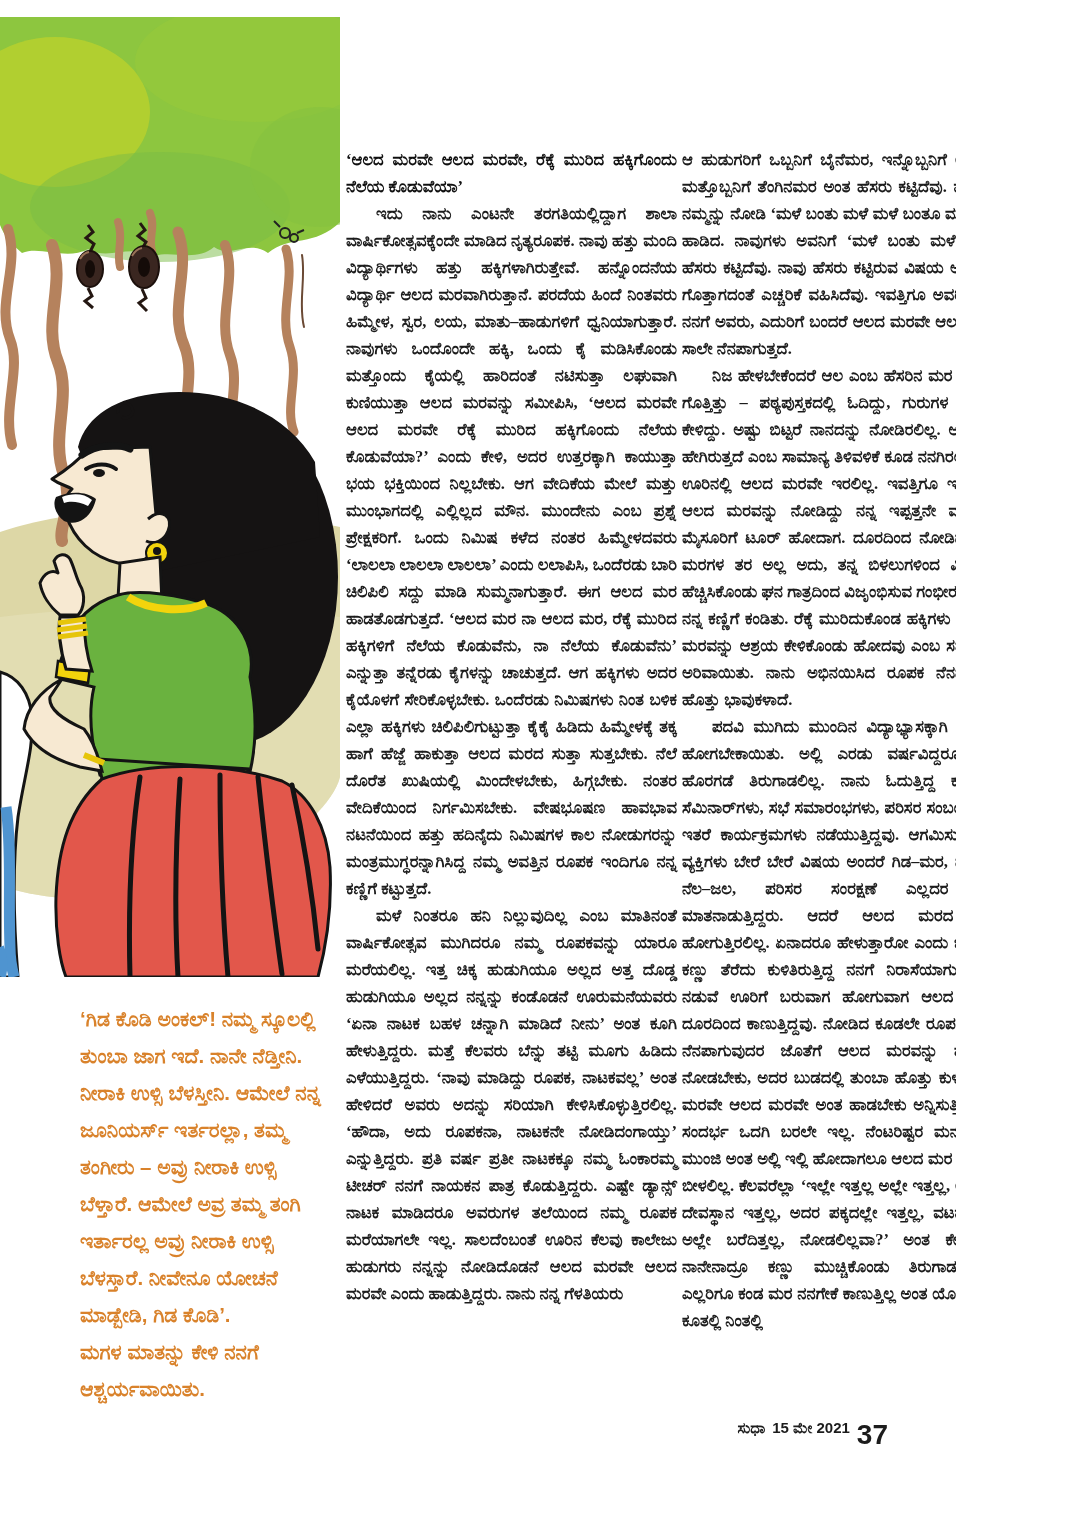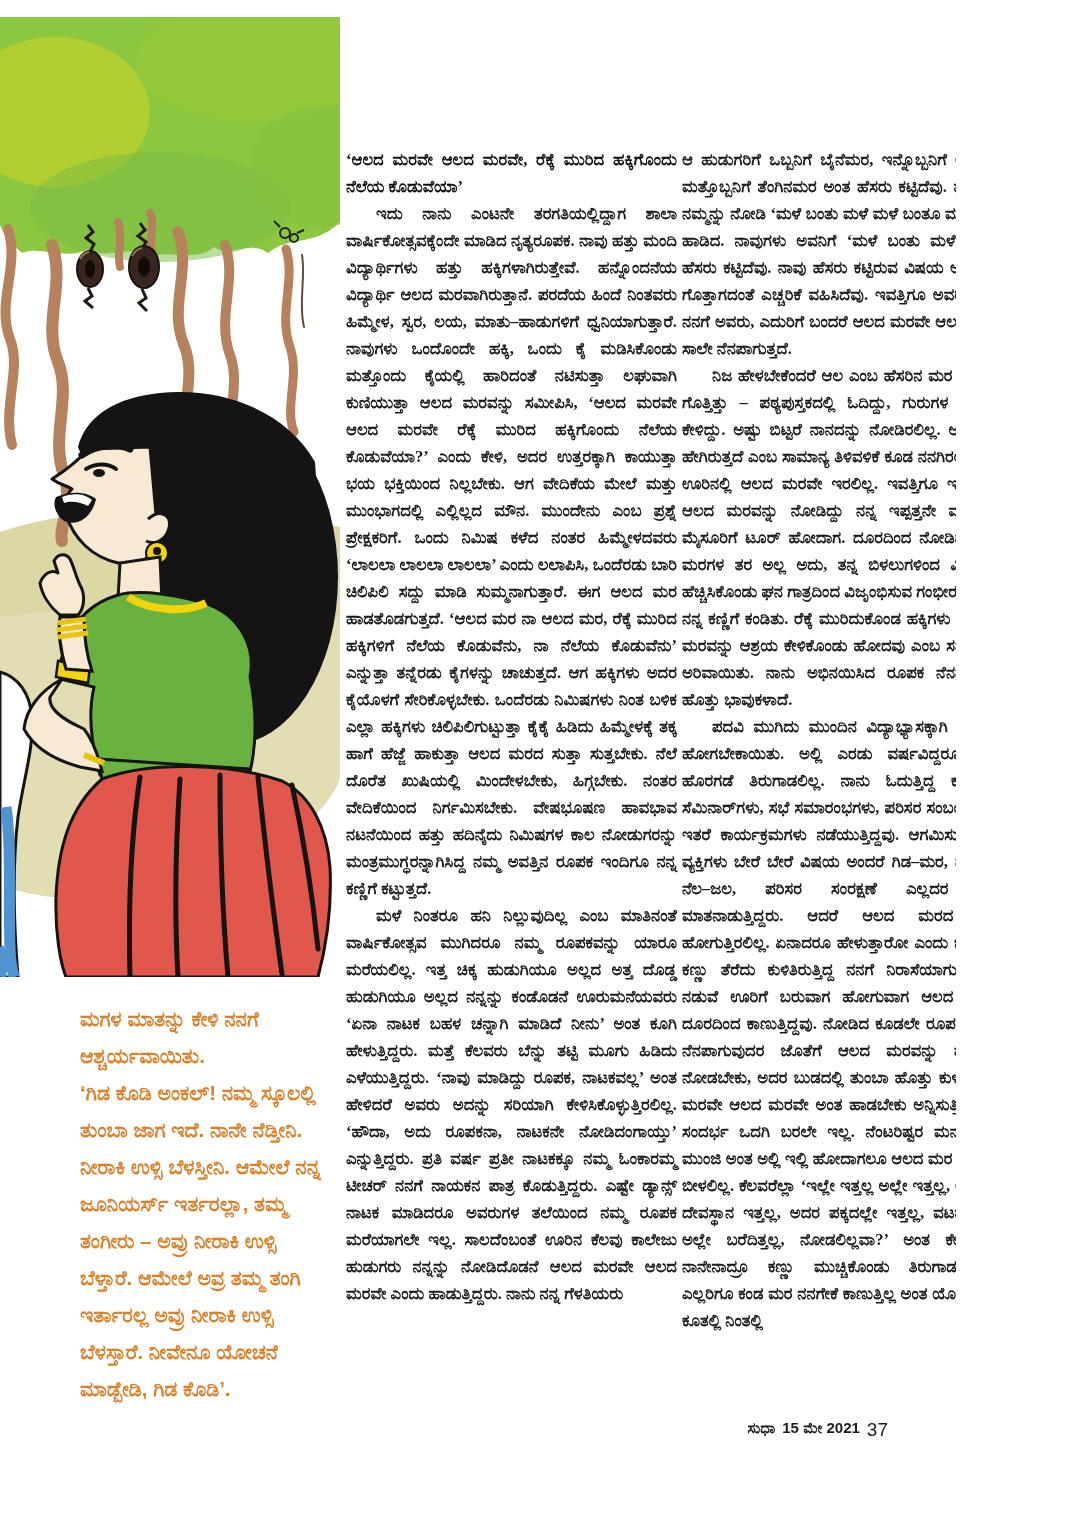--- a/index.html
+++ b/index.html
@@ -13,21 +13,21 @@
   .col p{margin:0;font-weight:bold;}
   .col p.indent{text-indent:30px;}
   .col p.quote{font-weight:bold;color:#101010;}
   .pullquote{position:absolute;left:80px;top:983px;width:254px;
              font-family:"Liberation Sans", sans-serif;
              font-size:20.5px;line-height:37px;font-weight:bold;color:#d9822b;}
   .pullquote p{margin:0;}
   .footer{position:absolute;right:68px;top:1402px;color:#1c1c1c;
           font-family:"Liberation Sans", sans-serif;font-size:15px;font-weight:bold;
           display:flex;align-items:flex-start;gap:7px;}
-  .footer .pagenum{font-size:19px;font-weight:normal;}
+  .footer .pagenum{font-size:28px;font-weight:bold;}
 </style>
 </head>
 <body>
 
 <div class="page">
 
   <div class="illustration">
     <svg width="340" height="960" viewBox="0 0 340 960">
 
       <g>
@@ -141,22 +141,22 @@
     <p class="indent">ಮಳೆ ನಿಂತರೂ ಹನಿ ನಿಲ್ಲುವುದಿಲ್ಲ ಎಂಬ ಮಾತಿನಂತೆ ವಾರ್ಷಿಕೋತ್ಸವ ಮುಗಿದರೂ ನಮ್ಮ ರೂಪಕವನ್ನು ಯಾರೂ ಮರೆಯಲಿಲ್ಲ. ಇತ್ತ ಚಿಕ್ಕ ಹುಡುಗಿಯೂ ಅಲ್ಲದ ಅತ್ತ ದೊಡ್ಡ ಹುಡುಗಿಯೂ ಅಲ್ಲದ ನನ್ನನ್ನು ಕಂಡೊಡನೆ ಊರುಮನೆಯವರು ‘ಏನಾ ನಾಟಕ ಬಹಳ ಚನ್ನಾಗಿ ಮಾಡಿದೆ ನೀನು’ ಅಂತ ಕೂಗಿ ಹೇಳುತ್ತಿದ್ದರು. ಮತ್ತೆ ಕೆಲವರು ಬೆನ್ನು ತಟ್ಟಿ ಮೂಗು ಹಿಡಿದು ಎಳೆಯುತ್ತಿದ್ದರು. ‘ನಾವು ಮಾಡಿದ್ದು ರೂಪಕ, ನಾಟಕವಲ್ಲ’ ಅಂತ ಹೇಳಿದರೆ ಅವರು ಅದನ್ನು ಸರಿಯಾಗಿ ಕೇಳಿಸಿಕೊಳ್ಳುತ್ತಿರಲಿಲ್ಲ. ‘ಹೌದಾ, ಅದು ರೂಪಕನಾ, ನಾಟಕನೇ ನೋಡಿದಂಗಾಯ್ತು’ ಎನ್ನುತ್ತಿದ್ದರು. ಪ್ರತಿ ವರ್ಷ ಪ್ರತೀ ನಾಟಕಕ್ಕೂ ನಮ್ಮ ಓಂಕಾರಮ್ಮ ಟೀಚರ್ ನನಗೆ ನಾಯಕನ ಪಾತ್ರ ಕೊಡುತ್ತಿದ್ದರು. ಎಷ್ಟೇ ಡ್ಯಾನ್ಸ್ ನಾಟಕ ಮಾಡಿದರೂ ಅವರುಗಳ ತಲೆಯಿಂದ ನಮ್ಮ ರೂಪಕ ಮರೆಯಾಗಲೇ ಇಲ್ಲ. ಸಾಲದೆಂಬಂತೆ ಊರಿನ ಕೆಲವು ಕಾಲೇಜು ಹುಡುಗರು ನನ್ನನ್ನು ನೋಡಿದೊಡನೆ ಆಲದ ಮರವೇ ಆಲದ ಮರವೇ ಎಂದು ಹಾಡುತ್ತಿದ್ದರು. ನಾನು ನನ್ನ ಗೆಳತಿಯರು</p>
   </div>
 
   <div class="col col-right">
     <p>ಆ ಹುಡುಗರಿಗೆ ಒಬ್ಬನಿಗೆ ಬೈನೆಮರ, ಇನ್ನೊಬ್ಬನಿಗೆ ಅಡಿಕೆಮರ, ಮತ್ತೊಬ್ಬನಿಗೆ ತೆಂಗಿನಮರ ಅಂತ ಹೆಸರು ಕಟ್ಟಿದೆವು. ಮಗದೊಬ್ಬ ನಮ್ಮನ್ನು ನೋಡಿ ‘ಮಳೆ ಬಂತು ಮಳೆ ಮಳೆ ಬಂತೂ ಮಳೆ’ ಎಂದು ಹಾಡಿದ. ನಾವುಗಳು ಅವನಿಗೆ ‘ಮಳೆ ಬಂತು ಮಳೆ’ ಅಂತಲೇ ಹೆಸರು ಕಟ್ಟಿದೆವು. ನಾವು ಹೆಸರು ಕಟ್ಟಿರುವ ವಿಷಯ ಅವರುಗಳಿಗೆ ಗೊತ್ತಾಗದಂತೆ ಎಚ್ಚರಿಕೆ ವಹಿಸಿದೆವು. ಇವತ್ತಿಗೂ ಅವರಿಗೆ ನಾನು, ನನಗೆ ಅವರು, ಎದುರಿಗೆ ಬಂದರೆ ಆಲದ ಮರವೇ ಆಲದ ಮರವೇ ಸಾಲೇ ನೆನಪಾಗುತ್ತದೆ.</p>
     <p class="indent">ನಿಜ ಹೇಳಬೇಕೆಂದರೆ ಆಲ ಎಂಬ ಹೆಸರಿನ ಮರ ಇದೆ ಅಂತ ಗೊತ್ತಿತ್ತು – ಪಠ್ಯಪುಸ್ತಕದಲ್ಲಿ ಓದಿದ್ದು, ಗುರುಗಳ ಬಾಯಿಂದ ಕೇಳಿದ್ದು. ಅಷ್ಟು ಬಿಟ್ಟರೆ ನಾನದನ್ನು ನೋಡಿರಲಿಲ್ಲ. ಆಲದ ಮರ ಹೇಗಿರುತ್ತದೆ ಎಂಬ ಸಾಮಾನ್ಯ ತಿಳಿವಳಿಕೆ ಕೂಡ ನನಗಿರಲಿಲ್ಲ. ನಮ್ಮ ಊರಿನಲ್ಲಿ ಆಲದ ಮರವೇ ಇರಲಿಲ್ಲ. ಇವತ್ತಿಗೂ ಇಲ್ಲ. ನಾನು ಆಲದ ಮರವನ್ನು ನೋಡಿದ್ದು ನನ್ನ ಇಪ್ಪತ್ತನೇ ವಯಸ್ಸಿನಲ್ಲಿ, ಮೈಸೂರಿಗೆ ಟೂರ್ ಹೋದಾಗ. ದೂರದಿಂದ ನೋಡಿದ್ದು. ಎಲ್ಲಾ ಮರಗಳ ತರ ಅಲ್ಲ ಅದು, ತನ್ನ ಬಿಳಲುಗಳಿಂದ ವಿಸ್ತಾರವನ್ನು ಹೆಚ್ಚಿಸಿಕೊಂಡು ಘನ ಗಾತ್ರದಿಂದ ವಿಜೃಂಭಿಸುವ ಗಂಭೀರ ಮರದಂತೆ ನನ್ನ ಕಣ್ಣಿಗೆ ಕಂಡಿತು. ರೆಕ್ಕೆ ಮುರಿದುಕೊಂಡ ಹಕ್ಕಿಗಳು ಏಕೆ ಆಲದ ಮರವನ್ನು ಆಶ್ರಯ ಕೇಳಿಕೊಂಡು ಹೋದವು ಎಂಬ ಸತ್ಯ ನನಗೀಗ ಅರಿವಾಯಿತು. ನಾನು ಅಭಿನಯಿಸಿದ ರೂಪಕ ನೆನಪಾಗಿ ಕ್ಷಣ ಹೊತ್ತು ಭಾವುಕಳಾದೆ.</p>
     <p class="indent">ಪದವಿ ಮುಗಿದು ಮುಂದಿನ ವಿದ್ಯಾಭ್ಯಾಸಕ್ಕಾಗಿ ಮೈಸೂರಿಗೆ ಹೋಗಬೇಕಾಯಿತು. ಅಲ್ಲಿ ಎರಡು ವರ್ಷವಿದ್ದರೂ ಅಷ್ಟಾಗಿ ಹೊರಗಡೆ ತಿರುಗಾಡಲಿಲ್ಲ. ನಾನು ಓದುತ್ತಿದ್ದ ಕಾಲೇಜಿನಲ್ಲಿ ಸೆಮಿನಾರ್‌ಗಳು, ಸಭೆ ಸಮಾರಂಭಗಳು, ಪರಿಸರ ಸಂಬಂಧಿ ಗೋಷ್ಠಿ ಇತರೆ ಕಾರ್ಯಕ್ರಮಗಳು ನಡೆಯುತ್ತಿದ್ದವು. ಆಗಮಿಸುತ್ತಿದ್ದ ಗಣ್ಯ ವ್ಯಕ್ತಿಗಳು ಬೇರೆ ಬೇರೆ ವಿಷಯ ಅಂದರೆ ಗಿಡ–ಮರ, ಪಶು–ಪಕ್ಷಿ, ನೆಲ–ಜಲ, ಪರಿಸರ ಸಂರಕ್ಷಣೆ ಎಲ್ಲದರ ಕುರಿತು ಮಾತನಾಡುತ್ತಿದ್ದರು. ಆದರೆ ಆಲದ ಮರದ ಸುದ್ದಿಗೆ ಹೋಗುತ್ತಿರಲಿಲ್ಲ. ಏನಾದರೂ ಹೇಳುತ್ತಾರೋ ಎಂದು ಬಾಯಿ ಕಿವಿ ಕಣ್ಣು ತೆರೆದು ಕುಳಿತಿರುತ್ತಿದ್ದ ನನಗೆ ನಿರಾಸೆಯಾಗುತ್ತಿತ್ತು. ಈ ನಡುವೆ ಊರಿಗೆ ಬರುವಾಗ ಹೋಗುವಾಗ ಆಲದ ಮರಗಳು ದೂರದಿಂದ ಕಾಣುತ್ತಿದ್ದವು. ನೋಡಿದ ಕೂಡಲೇ ರೂಪಕದ ಹಾಡು ನೆನಪಾಗುವುದರ ಜೊತೆಗೆ ಆಲದ ಮರವನ್ನು ಹತ್ತಿರದಿಂದ ನೋಡಬೇಕು, ಅದರ ಬುಡದಲ್ಲಿ ತುಂಬಾ ಹೊತ್ತು ಕುಳಿತು ಆಲದ ಮರವೇ ಆಲದ ಮರವೇ ಅಂತ ಹಾಡಬೇಕು ಅನ್ನಿಸುತ್ತಿತ್ತು. ಅಂತ ಸಂದರ್ಭ ಒದಗಿ ಬರಲೇ ಇಲ್ಲ. ನೆಂಟರಿಷ್ಟರ ಮನೆ ಮದುವೆ ಮುಂಜಿ ಅಂತ ಅಲ್ಲಿ ಇಲ್ಲಿ ಹೋದಾಗಲೂ ಆಲದ ಮರ ನನ್ನ ಕಣ್ಣಿಗೆ ಬೀಳಲಿಲ್ಲ. ಕೆಲವರೆಲ್ಲಾ ‘ಇಲ್ಲೇ ಇತ್ತಲ್ಲ ಅಲ್ಲೇ ಇತ್ತಲ್ಲ, ಅಲ್ಲೊಂದು ದೇವಸ್ಥಾನ ಇತ್ತಲ್ಲ, ಅದರ ಪಕ್ಕದಲ್ಲೇ ಇತ್ತಲ್ಲ, ವಟವೃಕ್ಷ ಅಂತ ಅಲ್ಲೇ ಬರೆದಿತ್ತಲ್ಲ, ನೋಡಲಿಲ್ಲವಾ?’ ಅಂತ ಕೇಳುತ್ತಿದ್ದರು. ನಾನೇನಾದ್ರೂ ಕಣ್ಣು ಮುಚ್ಚಿಕೊಂಡು ತಿರುಗಾಡುತ್ತಿದ್ದೇನಾ? ಎಲ್ಲರಿಗೂ ಕಂಡ ಮರ ನನಗೇಕೆ ಕಾಣುತ್ತಿಲ್ಲ ಅಂತ ಯೋಚಿಸುತ್ತಿದ್ದೆ. ಕೂತಲ್ಲಿ ನಿಂತಲ್ಲಿ</p>
   </div>
 
   <div class="pullquote">
+    <p>‘ಗಿಡ ಕೊಡಿ ಅಂಕಲ್! ನಮ್ಮ ಸ್ಕೂಲಲ್ಲಿ ತುಂಬಾ ಜಾಗ ಇದೆ. ನಾನೇ ನೆಡ್ತೀನಿ. ನೀರಾಕಿ ಉಳ್ಸಿ ಬೆಳಸ್ತೀನಿ. ಆಮೇಲೆ ನನ್ನ ಜೂನಿಯರ್ಸ್ ಇರ್ತರಲ್ಲಾ, ತಮ್ಮ ತಂಗೀರು – ಅವ್ರು ನೀರಾಕಿ ಉಳ್ಸಿ ಬೆಳ್ತಾರೆ. ಆಮೇಲೆ ಅವ್ರ ತಮ್ಮ ತಂಗಿ ಇರ್ತಾರಲ್ಲ ಅವ್ರು ನೀರಾಕಿ ಉಳ್ಸಿ ಬೆಳಸ್ತಾರೆ. ನೀವೇನೂ ಯೋಚನೆ ಮಾಡ್ಬೇಡಿ, ಗಿಡ ಕೊಡಿ’.</p>
     <p>ಮಗಳ ಮಾತನ್ನು ಕೇಳಿ ನನಗೆ ಆಶ್ಚರ್ಯವಾಯಿತು.</p>
-    <p>‘ಗಿಡ ಕೊಡಿ ಅಂಕಲ್! ನಮ್ಮ ಸ್ಕೂಲಲ್ಲಿ ತುಂಬಾ ಜಾಗ ಇದೆ. ನಾನೇ ನೆಡ್ತೀನಿ. ನೀರಾಕಿ ಉಳ್ಸಿ ಬೆಳಸ್ತೀನಿ. ಆಮೇಲೆ ನನ್ನ ಜೂನಿಯರ್ಸ್ ಇರ್ತರಲ್ಲಾ, ತಮ್ಮ ತಂಗೀರು – ಅವ್ರು ನೀರಾಕಿ ಉಳ್ಸಿ ಬೆಳ್ತಾರೆ. ಆಮೇಲೆ ಅವ್ರ ತಮ್ಮ ತಂಗಿ ಇರ್ತಾರಲ್ಲ ಅವ್ರು ನೀರಾಕಿ ಉಳ್ಸಿ ಬೆಳಸ್ತಾರೆ. ನೀವೇನೂ ಯೋಚನೆ ಮಾಡ್ಬೇಡಿ, ಗಿಡ ಕೊಡಿ’.</p>
   </div>
 
   <div class="footer">
     <span>ಸುಧಾ</span>
     <span>15 ಮೇ 2021</span>
     <span class="pagenum">37</span>
   </div>
 
 </div>
 

